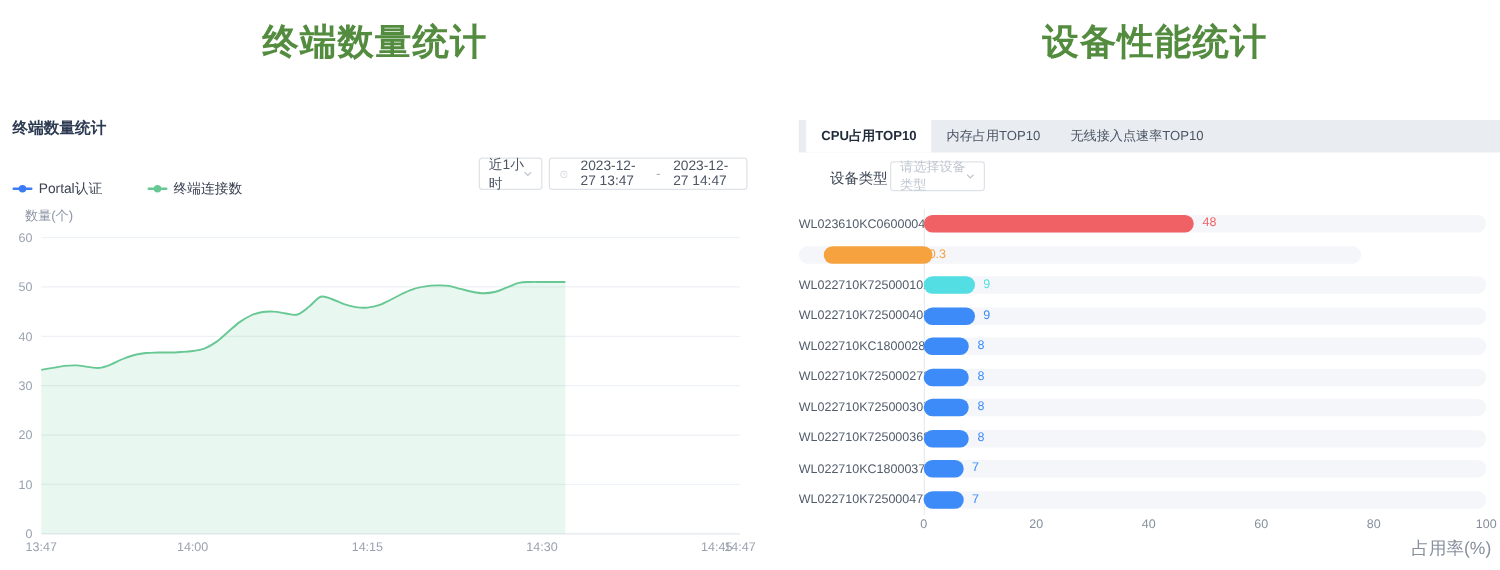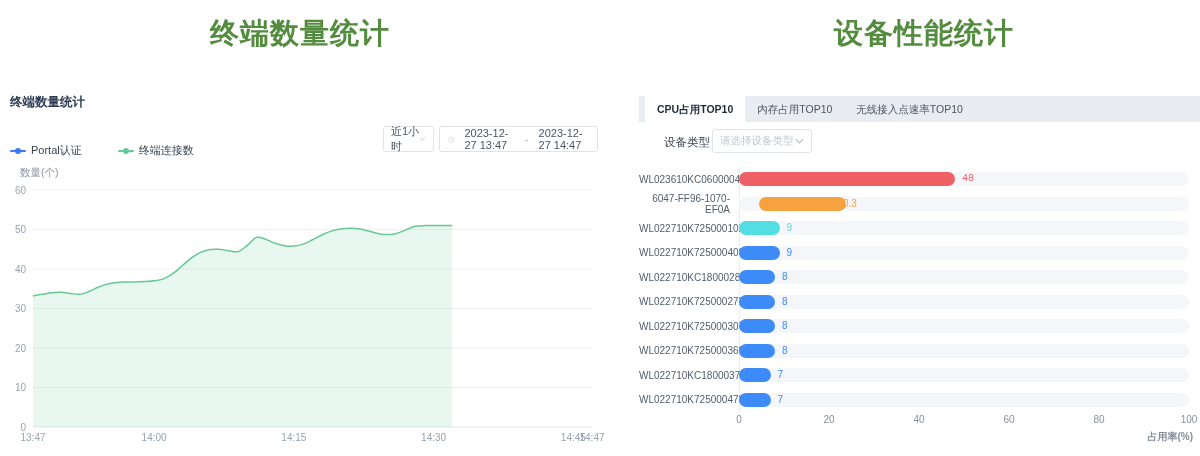--- a/index.html
+++ b/index.html
@@ -34,35 +34,35 @@
   .line-chart-svg { position:absolute; left:0; top:160px; overflow:visible; }
 
   
   .tabs { position:absolute; left:0; top:96px; width:632px; height:26px;
     background:#e9ecf1; display:flex; padding-left:6px; }
   .tab { padding:0 12px; line-height:26px; font-size:10.5px; color:#4b5564;
     cursor:pointer; white-space:nowrap; }
   .tab.active { background:#ffffff; color:#1f2a3a; font-weight:bold; }
 
   .filter-row-label { position:absolute; left:25px; top:135px; font-size:11.5px; color:#3c4654; }
-  .device-select { position:absolute; left:73px; top:129px; width:100px; height:24px;
+  .device-select { position:absolute; left:73px; top:129px; width:76px; height:24px;
     border:1px solid #dfe3e8; border-radius:3px; display:flex; align-items:center;
     justify-content:space-between; padding:0 7px; font-size:10.5px; color:#c0c7d1;
     background:#fff; cursor:pointer; }
 
   .bar-rows { position:absolute; left:0; top:167px; width:570px; }
   .bar-row { display:flex; align-items:center; height:24.5px; }
   .bar-label { width:100px; padding-right:9px; text-align:right; font-size:10px; color:#515c6b; }
   .bar-track { position:relative; width:450px; height:14px; border-radius:7px; }
   .bar-fill { height:14px; border-radius:7px; }
   .bar-value { position:absolute; top:0; line-height:14px; font-size:10px; }
   .axis-vline { position:absolute; left:100px; top:167px; width:1px; height:245px; background:#e9ecf0; }
   .x-axis { position:absolute; left:100px; top:414px; width:450px; height:14px; }
   .x-tick { position:absolute; transform:translateX(-50%); font-size:10px; color:#868f9c; }
-  .bar-xlabel { position:absolute; right:16px; top:430px; font-size:10px; color:#868f9c;font-weight:bold; }
+  .bar-xlabel { position:absolute; right:16px; top:430px; font-size:14px; color:#868f9c; }
 
   svg text { font-family:"Liberation Sans","DejaVu Sans",sans-serif; }
 </style>
 </head>
 <body>
 
 <div class="canvas">
 
   <section class="panel left">
     <h1 class="big-heading">终端数量统计</h1>
@@ -143,25 +143,24 @@
         <path d="M1 1 L5 5 L9 1" fill="none" stroke="#b9c0ca" stroke-width="1.3"></path>
       </svg>
     </div>
 
     <div class="axis-vline"></div>
     <div class="bar-rows">
         <div class="bar-row">
           <div class="bar-label">WL023610KC06000043</div>
           <div class="bar-track" style="background: rgb(244, 246, 250);">
             <div class="bar-fill" style="width: 48%; background: rgb(239, 97, 101);"></div>
-            <span class="bar-value" style="left: calc(48% + 7px); color: rgb(239, 97, 101); font-family: Liberation Mono, monospace;">48</span>
-          </div>
-        </div>
-        <div class="bar-row">
-          <div class="bar-label">6047-FF96-1070-EF0A</div>
+            <span class="bar-value" style="left: calc(48% + 7px); color: rgb(239, 97, 101);">48</span>
+          </div>
+        </div>
+        <div class="bar-row">
           <div class="bar-track" style="background: rgb(244, 246, 250); padding-left: 20px;">
             <div class="bar-fill" style="width: 20.3%; background: rgb(246, 163, 63);"></div>
             <span class="bar-value" style="left: calc(20.3% + 7px); color: rgb(246, 163, 63);">20.3</span>
           </div>
         </div>
         <div class="bar-row">
           <div class="bar-label">WL022710K725000102</div>
           <div class="bar-track" style="background: rgb(244, 246, 250);">
             <div class="bar-fill" style="width: 9%; background: rgb(82, 222, 226);"></div>
             <span class="bar-value" style="left: calc(9% + 7px); color: rgb(82, 222, 226);">9</span>

